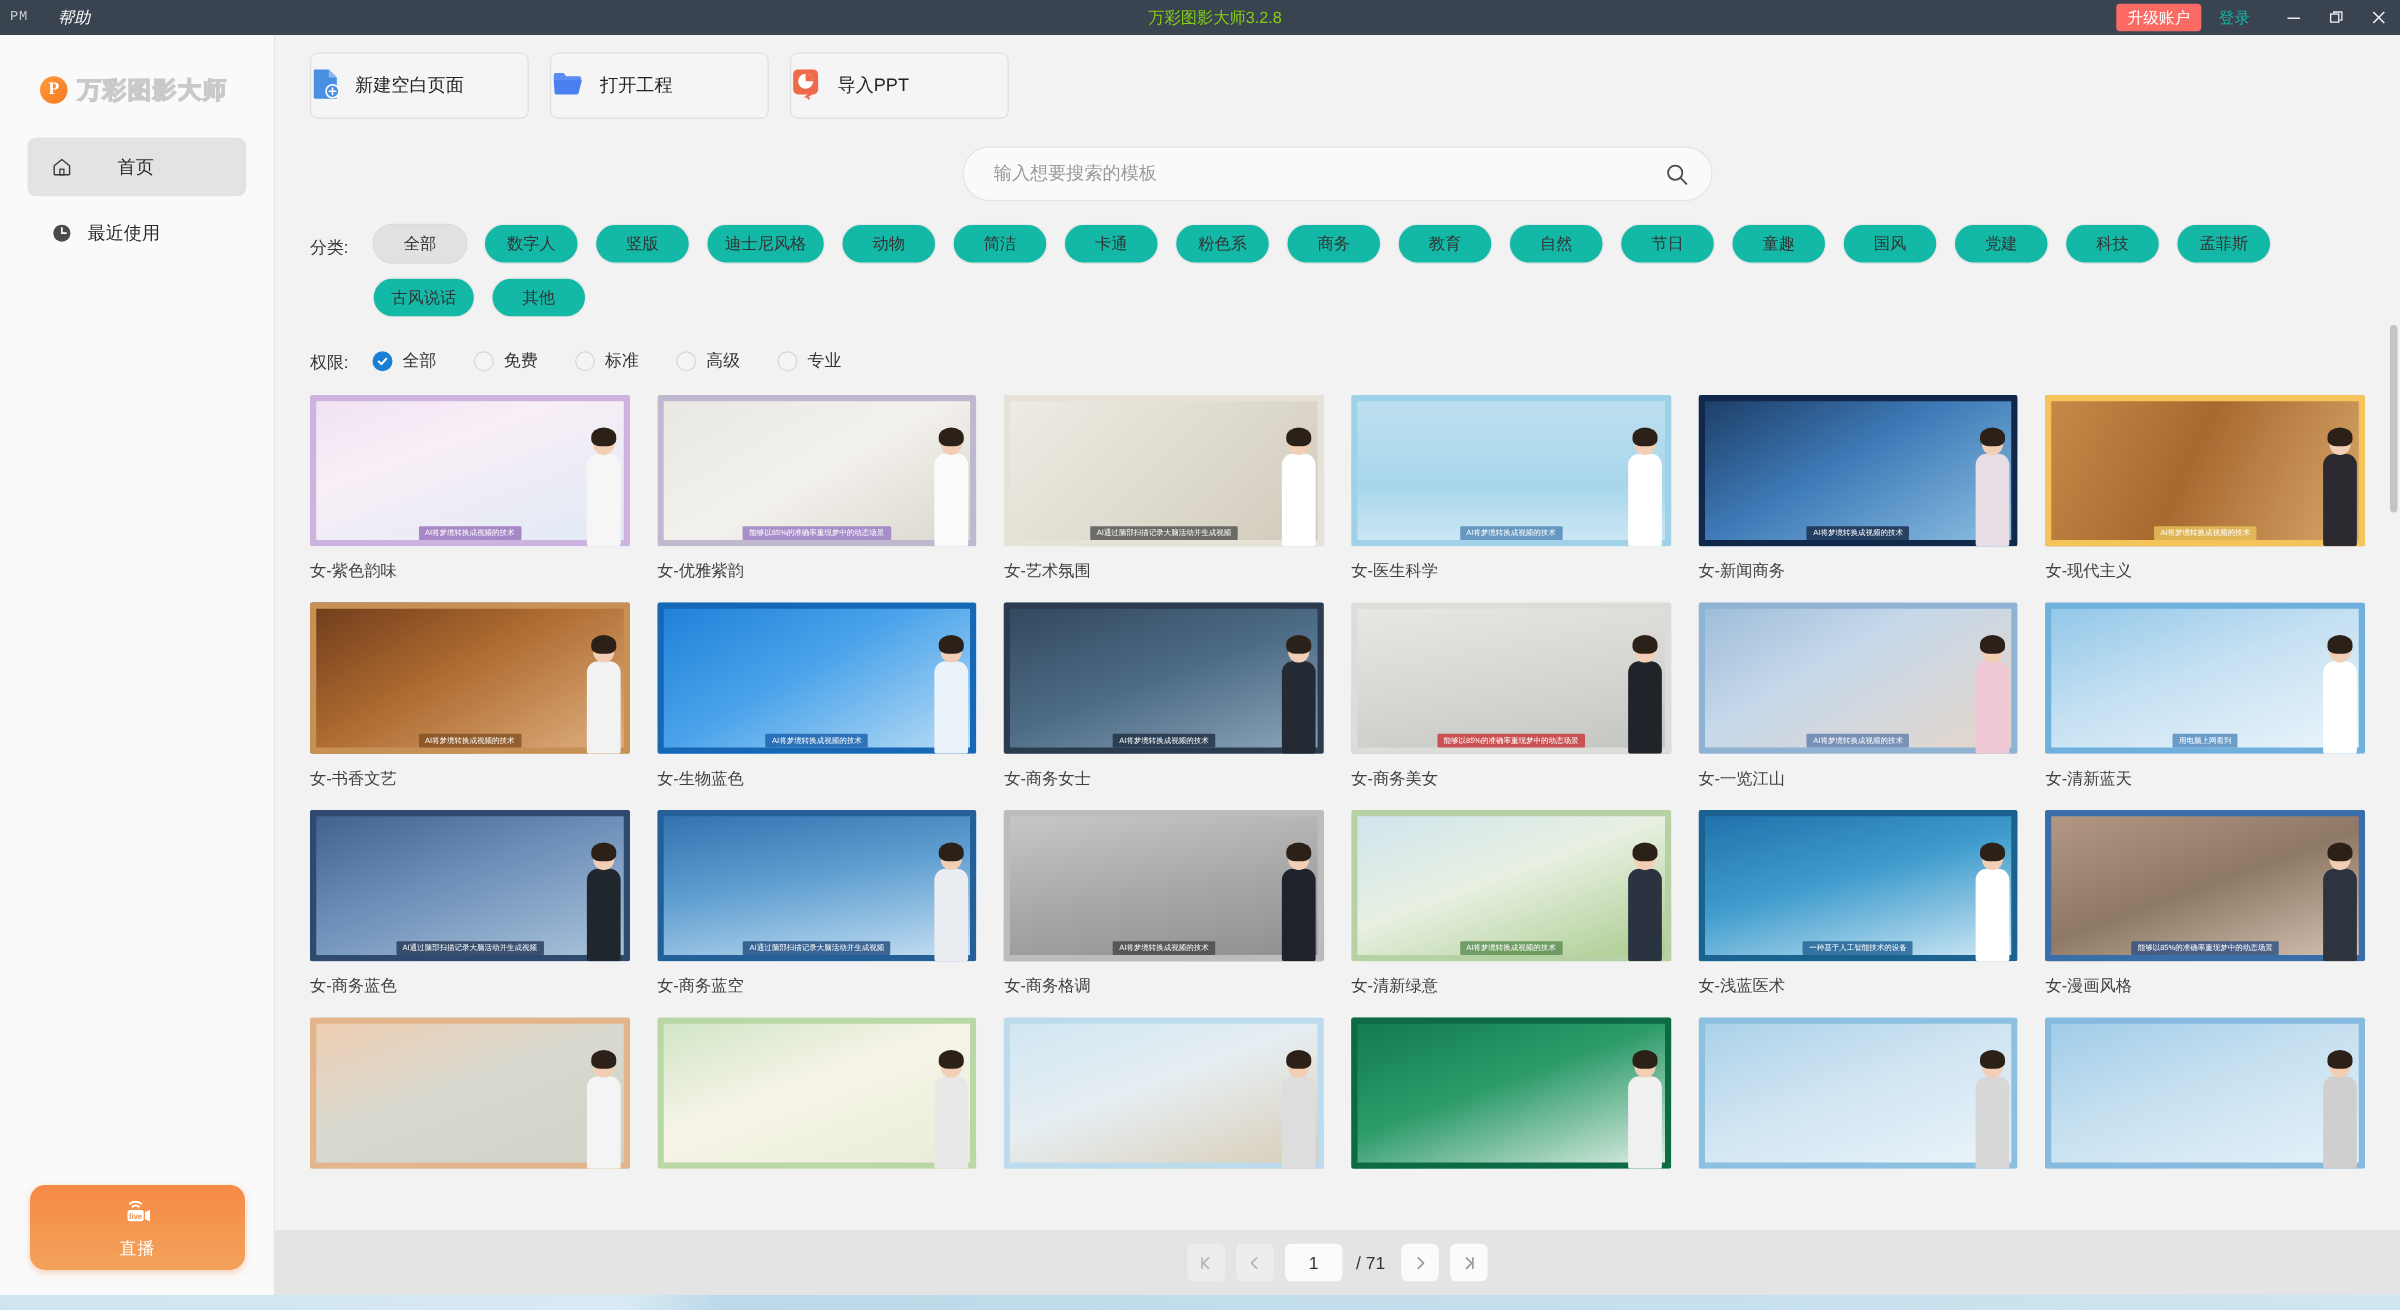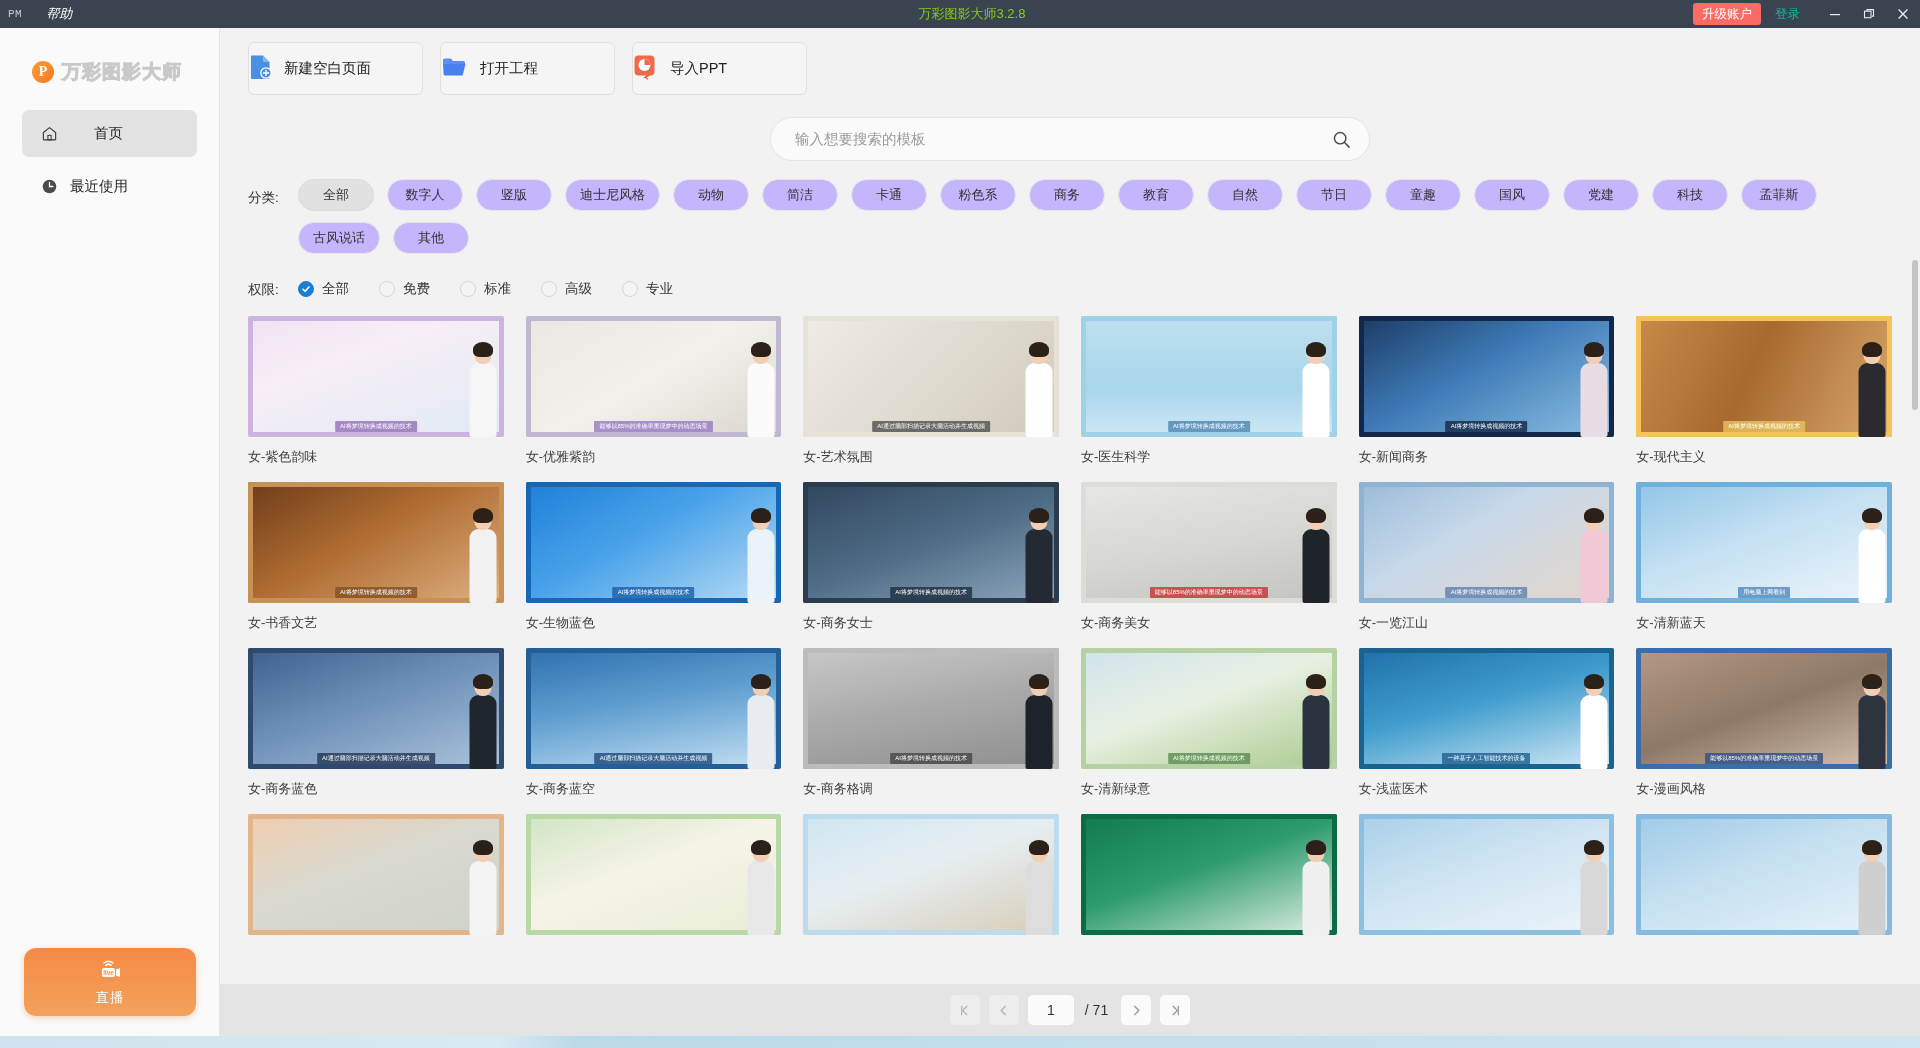--- a/index.html
+++ b/index.html
@@ -139,21 +139,21 @@
 
   .filters { padding: 18px 28px 0 28px; }
   .filter-row { display: flex; align-items: flex-start; }
   .filter-label {
     font-size: 13.5px; color: #333; width: 50px; flex: 0 0 50px;
     line-height: 32px; padding-top: 3px;
   }
   .chips { display: flex; flex-wrap: wrap; gap: 11px 13px; flex: 1; }
   .chip {
     min-width: 76px; height: 32px; padding: 0 14px;
-    border-radius: 16px; border: 1px solid #e6e6e6; background: #c4b5fd;
+    border-radius: 16px; border: 1px solid #e6e6e6; background: #14b8a6;
     display: flex; align-items: center; justify-content: center;
     font-size: 13px; color: #333; cursor: pointer; white-space: nowrap;
   }
   .chip.active { background: #e1e1e1; border-color: #dcdcdc; }
 
   .perm-row { display: flex; align-items: center; margin-top: 17px; }
   .perm-opts { display: flex; align-items: center; gap: 30px; }
   .radio { display: flex; align-items: center; gap: 8px; cursor: pointer; font-size: 13.5px; color: #333; }
   .radio .dot {
     width: 16px; height: 16px; border-radius: 50%;

